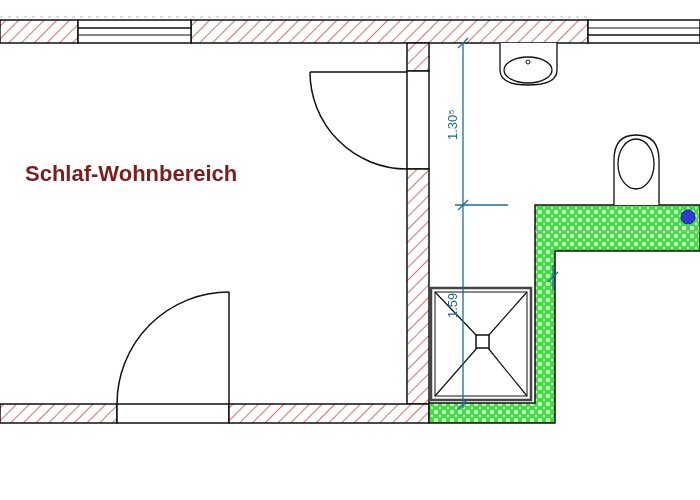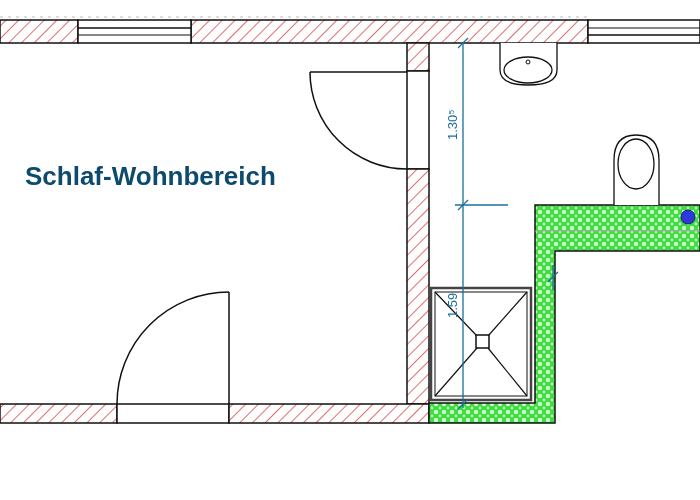--- a/index.html
+++ b/index.html
@@ -1,18 +1,18 @@
 <!DOCTYPE html>
 <html><head>
   <meta charset="utf-8">
   <style>
     html, body { margin:0; padding:0; background:#ffffff; }
     body { width:700px; height:500px; position:relative; overflow:hidden; font-family:"Liberation Sans", sans-serif; }
     #plan { position:absolute; left:0; top:0; }
-    .room-label { position:absolute; left:25px; top:161px; font-weight:bold; font-size:26px; color:#0c4a6e; font-family:"Liberation Sans", sans-serif; }
+    .room-label { position:absolute; left:25px; top:161px; font-weight:bold; font-size:22px; color:#7f1d1d; font-family:"Liberation Sans", sans-serif; }
     .dim { font-family:"Liberation Sans", sans-serif; font-size:13px; fill:#1a6f9a; }
   </style>
 </head>
 <body>
 
 <svg id="plan" width="700" height="500" viewBox="0 0 700 500" xmlns="http://www.w3.org/2000/svg">
   <defs>
     <pattern id="hatch" patternUnits="userSpaceOnUse" width="9" height="9" patternTransform="rotate(45)">
       <rect width="9" height="9" fill="#ffffff"></rect>
       <line x1="0" y1="0" x2="0" y2="9" stroke="#d94a4a" stroke-width="1.6"></line>

